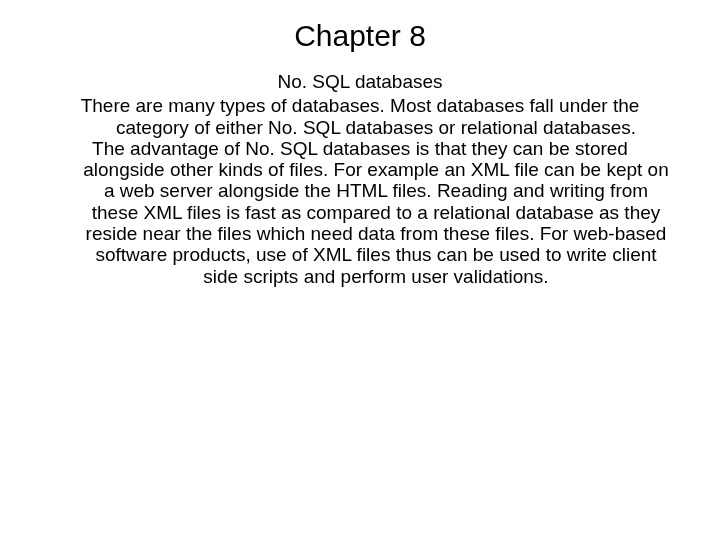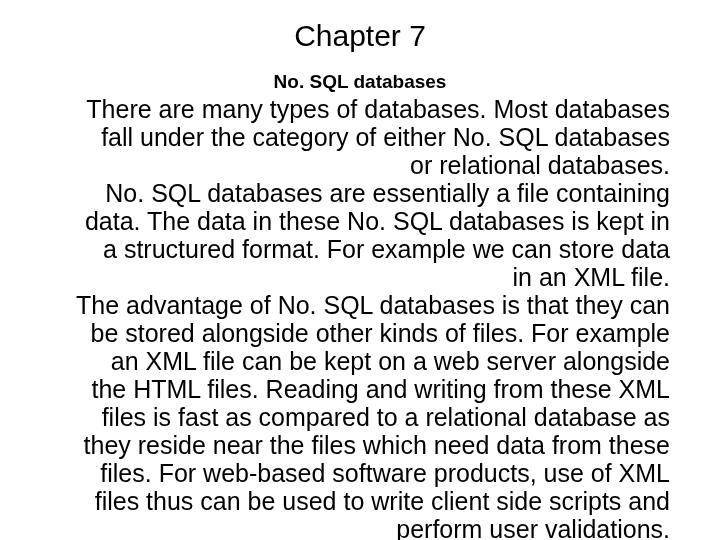--- a/index.html
+++ b/index.html
@@ -22,39 +22,38 @@
     text-align: center;
     margin-bottom: 18px;
   }
   .title-line {
     font-size: 30px;
     line-height: 1.18;
     font-weight: 400;
   }
   .subheading {
     text-align: center;
-    font-weight: bold;
+    font-weight: normal;
     font-size: 19px;
     margin-bottom: 2px;
   }
   .body-text p {
     margin: 0 0 0 0;
-    font-size: 25px;
+    font-size: 19px;
     line-height: 1.12;
-    text-align: right;
+    text-align: center;
     padding-left: 32px;
     text-indent: -32px;
   }
 </style>
 </head>
 <body>
 
 <div class="slide">
   <div class="title-block">
-    <div class="title-line">Chapter 7</div>
+    <div class="title-line">Chapter 8</div>
   </div>
   <div class="subheading">No. SQL databases</div>
   <div class="body-text">
     <p>There are many types of databases. Most databases fall under the category of either No. SQL databases or relational databases.</p>
-    <p>No. SQL databases are essentially a file containing data. The data in these No. SQL databases is kept in a structured format. For example we can store data in an XML file.</p>
     <p>The advantage of No. SQL databases is that they can be stored alongside other kinds of files. For example an XML file can be kept on a web server alongside the HTML files. Reading and writing from these XML files is fast as compared to a relational database as they reside near the files which need data from these files. For web-based software products, use of XML files thus can be used to write client side scripts and perform user validations.</p>
   </div>
 </div>
 
 </body></html>

